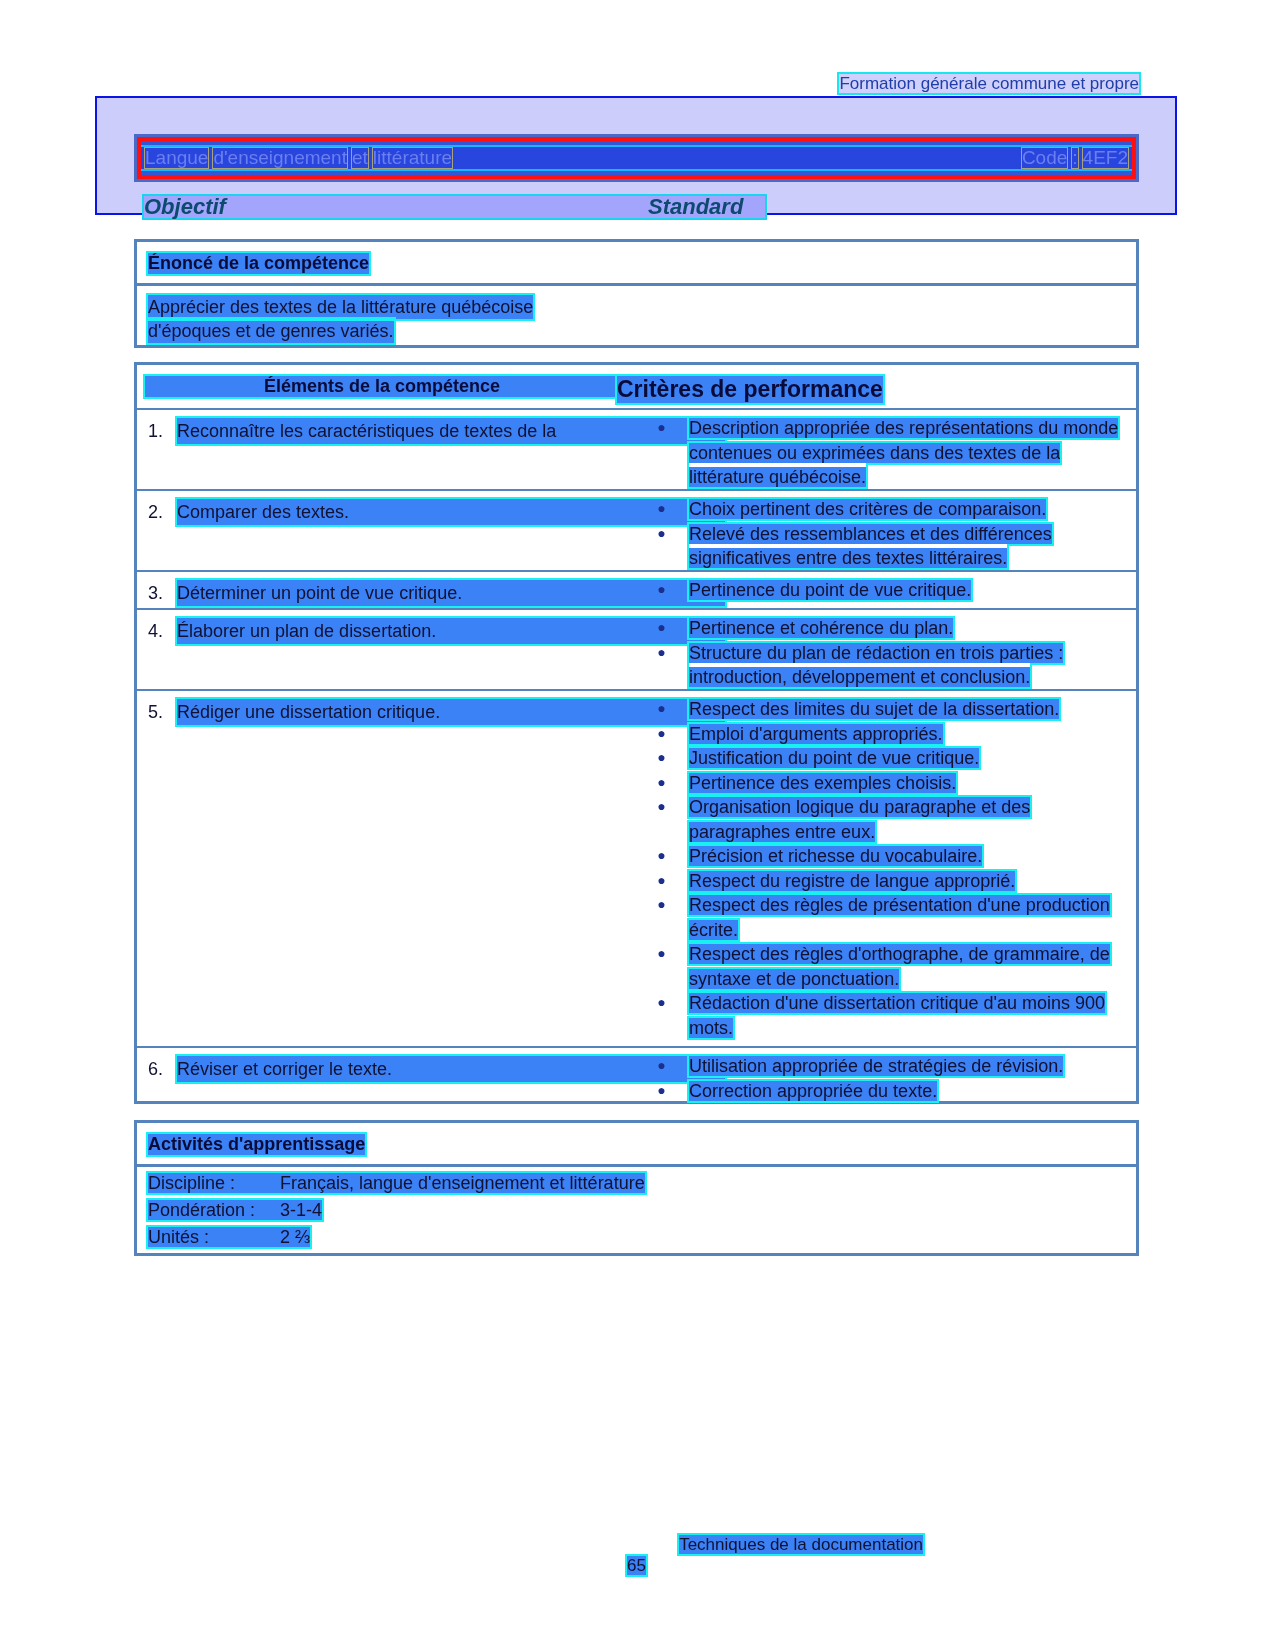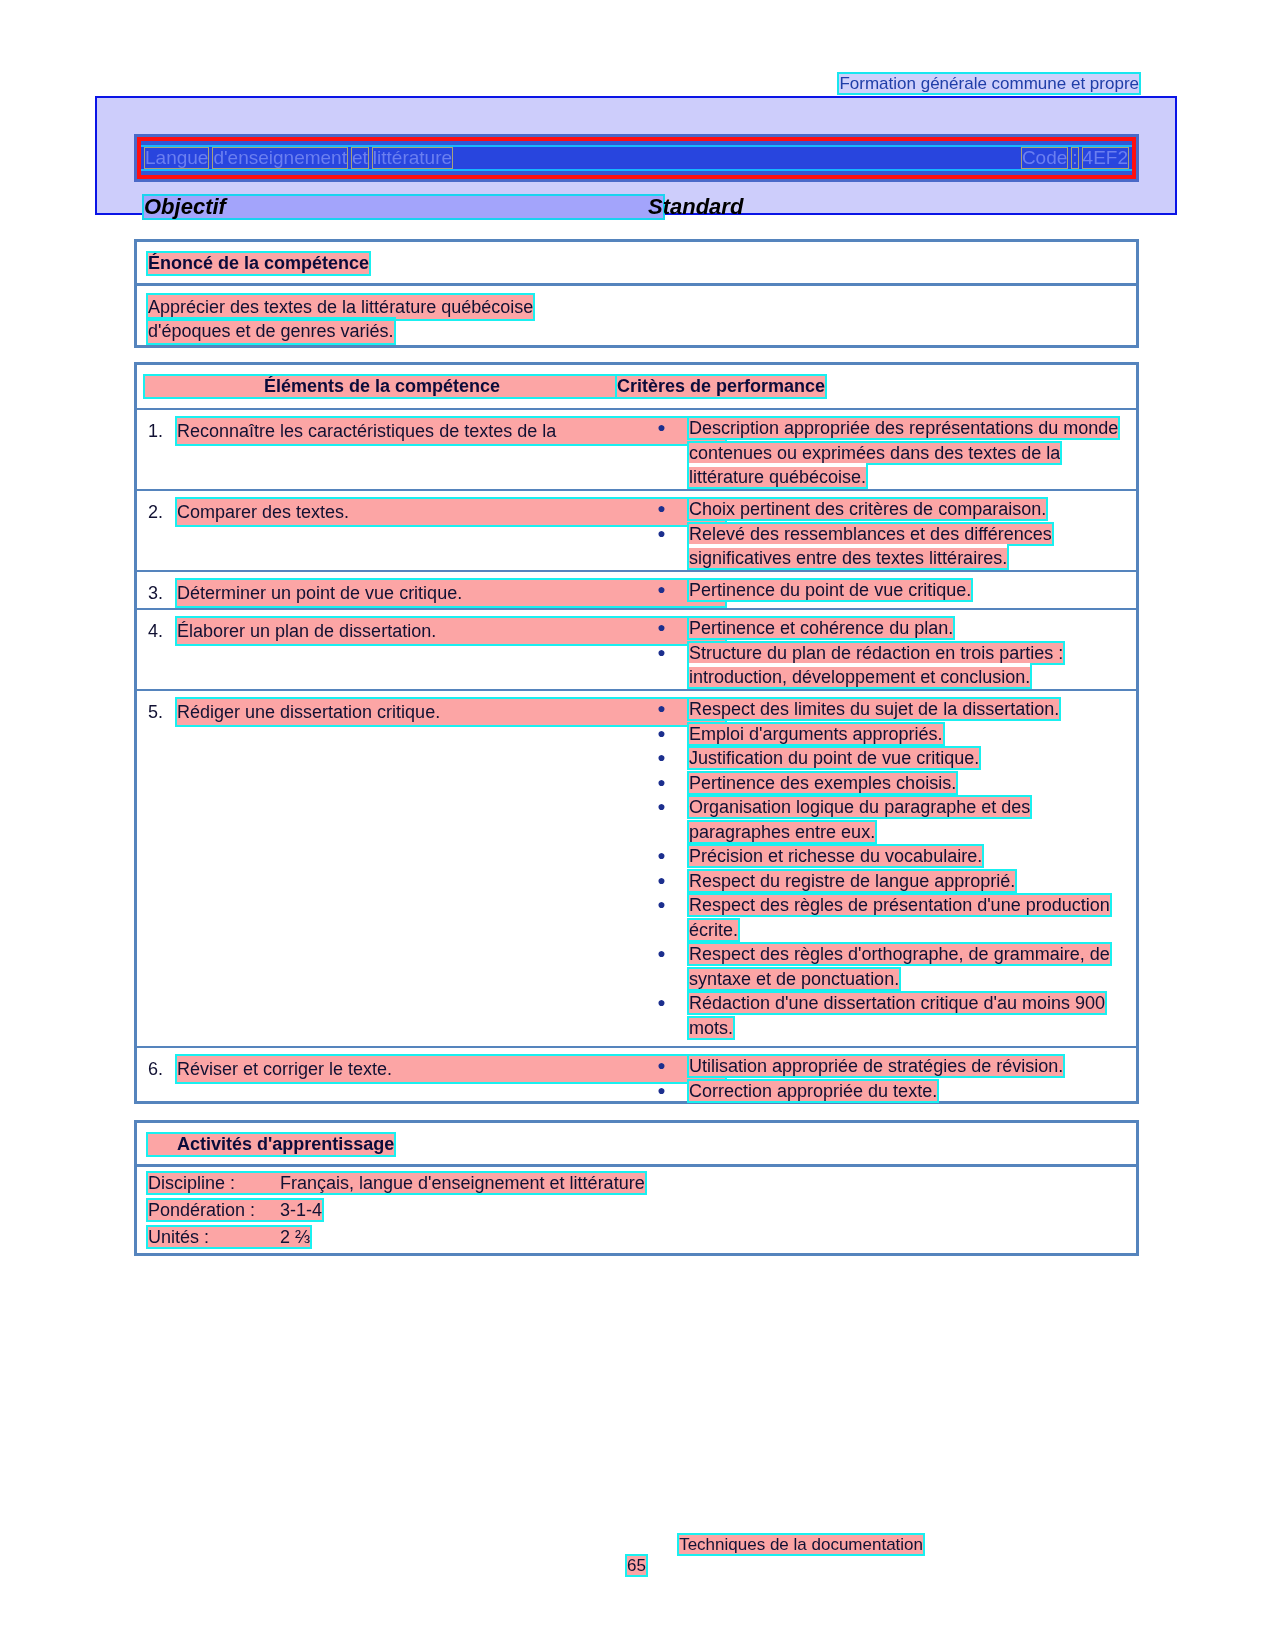--- a/index.html
+++ b/index.html
@@ -17,55 +17,55 @@
                box-sizing: border-box; padding: 3px 3px; }
   #title-bar .inner { width: 100%; height: 100%; border: 4px solid #ff1010; box-sizing: border-box;
                       background: #3257d6; display: flex; align-items: center; position: relative; }
   #title-bar .strip { position: absolute; left: 0; right: 0; top: 4px; bottom: 4px; background: #2845de;
                       border-top: 2px solid #17b7ff; border-bottom: 2px solid #17b7ff; }
   #title-bar .t { position: relative; font-size: 19px; color: #6b7ff0; display: flex; width: 100%;
                   justify-content: space-between; padding: 0 4px 0 4px; box-sizing: border-box; }
   #title-bar .t .w { outline: 1px solid #a8a37a; margin-right: 5px; line-height: 20px; }
   #title-bar .t .grp { display: flex; }
 
-  #obj-line { left: 144px; top: 196px; width: 519px; height: 22px; background: #a3a4fb;
+  #obj-line { left: 144px; top: 196px; width: 611px; height: 22px; background: #a3a4fb;
               outline: 2px solid #19d4ef; font-size: 22px; font-weight: bold; font-style: italic;
-              color: #000000; line-height: 22px; }
+              color: #0c4a6e; line-height: 22px; padding-left: 10px; }
   #obj-line .std { position: absolute; left: 504px; top: 0; }
   #obj-line .obj { position: absolute; left: 0; top: 0; }
 
   .box { position: absolute; left: 134px; width: 1005px; box-sizing: border-box;
          border: 3px solid #5584bd; background: #fff; }
   .box .hdr { border-bottom: 3px solid #5584bd; box-sizing: border-box; position: relative; }
-  .hl { background: #fca5a5; outline: 2px solid #19f0f0; }
+  .hl { background: #3b82f6; outline: 2px solid #19f0f0; }
   .bold { font-weight: bold; color: #0b0b3a; }
 
   #enonce { top: 239px; height: 109px; }
   #enonce .hdr { height: 44px; }
   #enonce .hdr span { position: absolute; left: 11px; top: 11px; font-size: 18px; }
   #enonce .body { position: absolute; left: 11px; top: 53px; }
   #enonce .body div { display: table; line-height: 24px; font-size: 18px; }
 
   #elements { top: 362px; height: 742px; }
   #elements .row { position: absolute; left: 0; right: 0; border-bottom: 2px solid #5584bd; box-sizing: border-box; }
   #elements .row.last { border-bottom: none; }
   .row .left { position: absolute; left: 8px; top: 8px; width: 510px; font-size: 18px; line-height: 26px; }
   .row .left .num { position: absolute; left: 3px; top: 0; }
   .row .left .lt { position: absolute; left: 32px; top: 0; width: 548px; }
   .row .left .line { display: block; }
   .row .right { position: absolute; left: 516px; top: 6px; width: 470px; font-size: 18px; }
   .crit { position: relative; padding-left: 36px; }
   .crit .bul { position: absolute; left: 2px; top: 0; width: 13px; height: 22px; color: #1c2f8e; font-size: 14px; line-height: 22px; text-align: center; }
   .crit .ct { display: inline; line-height: 24.5px; }
   .row .hdr-l { position: absolute; left: 8px; top: 11px; font-size: 18px; }
-  .row .hdr-r { position: absolute; left: 480px; top: 11px; font-size: 18px; }
+  .row .hdr-r { position: absolute; left: 480px; top: 11px; font-size: 23px; }
 
   #activites { top: 1120px; height: 136px; }
   #activites .hdr { height: 44px; }
-  #activites .hdr span { position: absolute; left: 11px; top: 11px; font-size: 18px; padding-left: 29px; }
+  #activites .hdr span { position: absolute; left: 11px; top: 11px; font-size: 18px; }
   #activites .kv { position: absolute; left: 11px; font-size: 18px; line-height: 20px; display: flex; }
   #activites .kv .k { width: 132px; }
 
   #footer-title { left: 0; width: 923px; top: 1535px; text-align: right; font-size: 17px; line-height: 20px; }
   #page-num { left: 627px; top: 1556px; font-size: 17px; line-height: 20px; }
 </style>
 </head>
 <body>
 
 <div id="running-head" class="abs"><span>Formation générale commune et propre</span></div>

